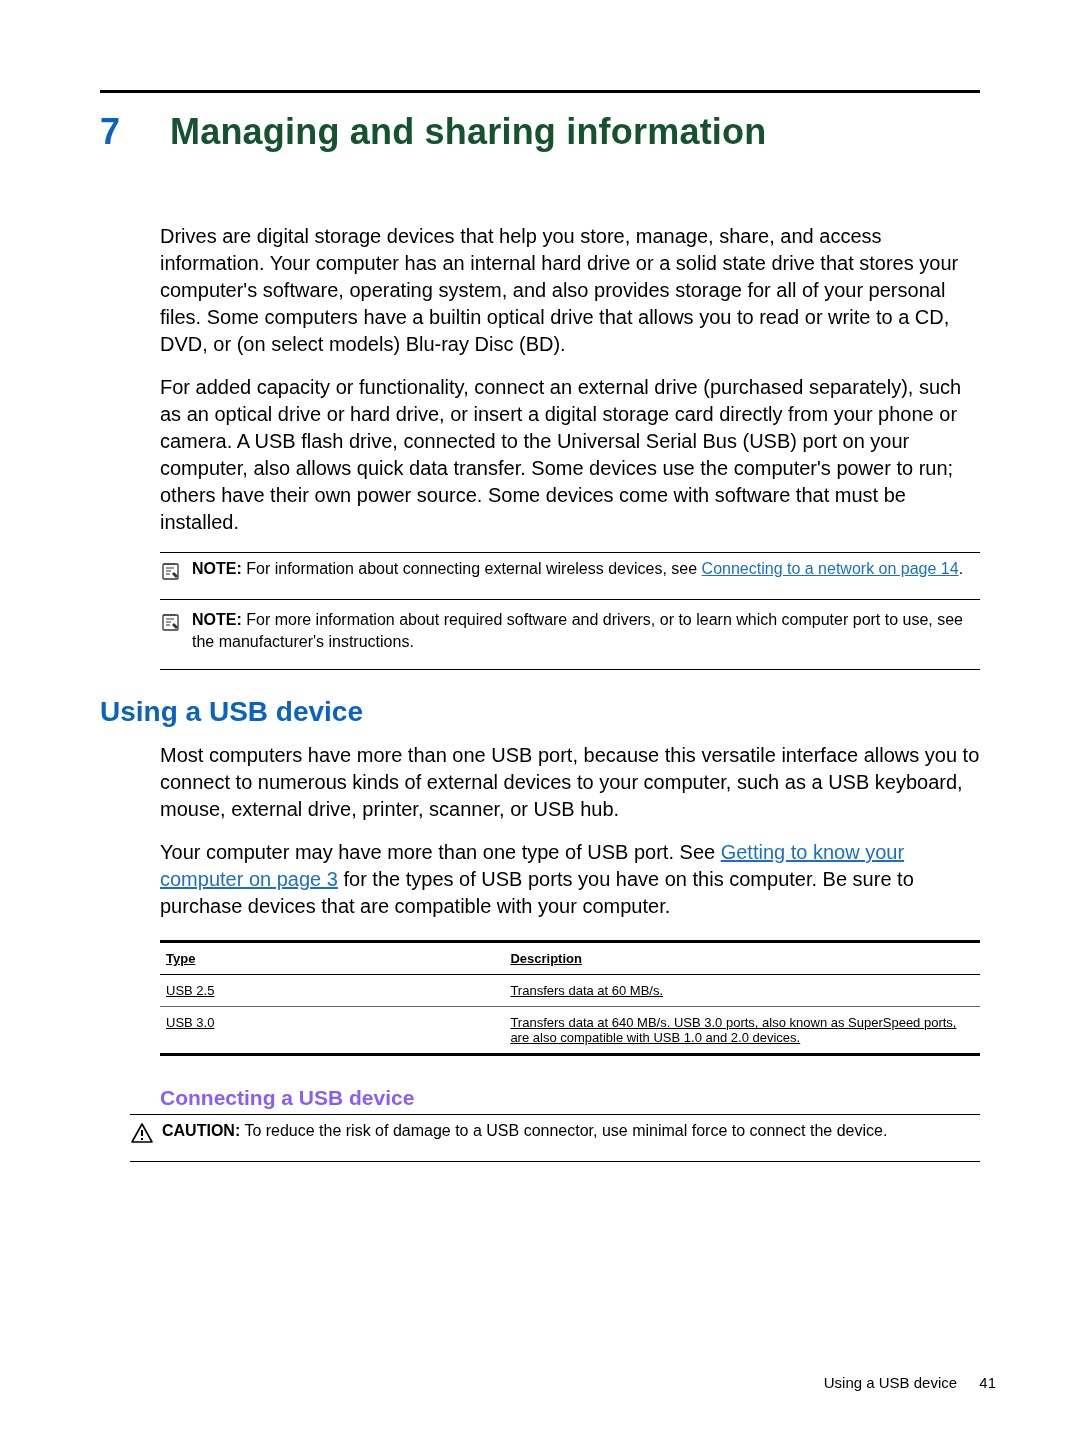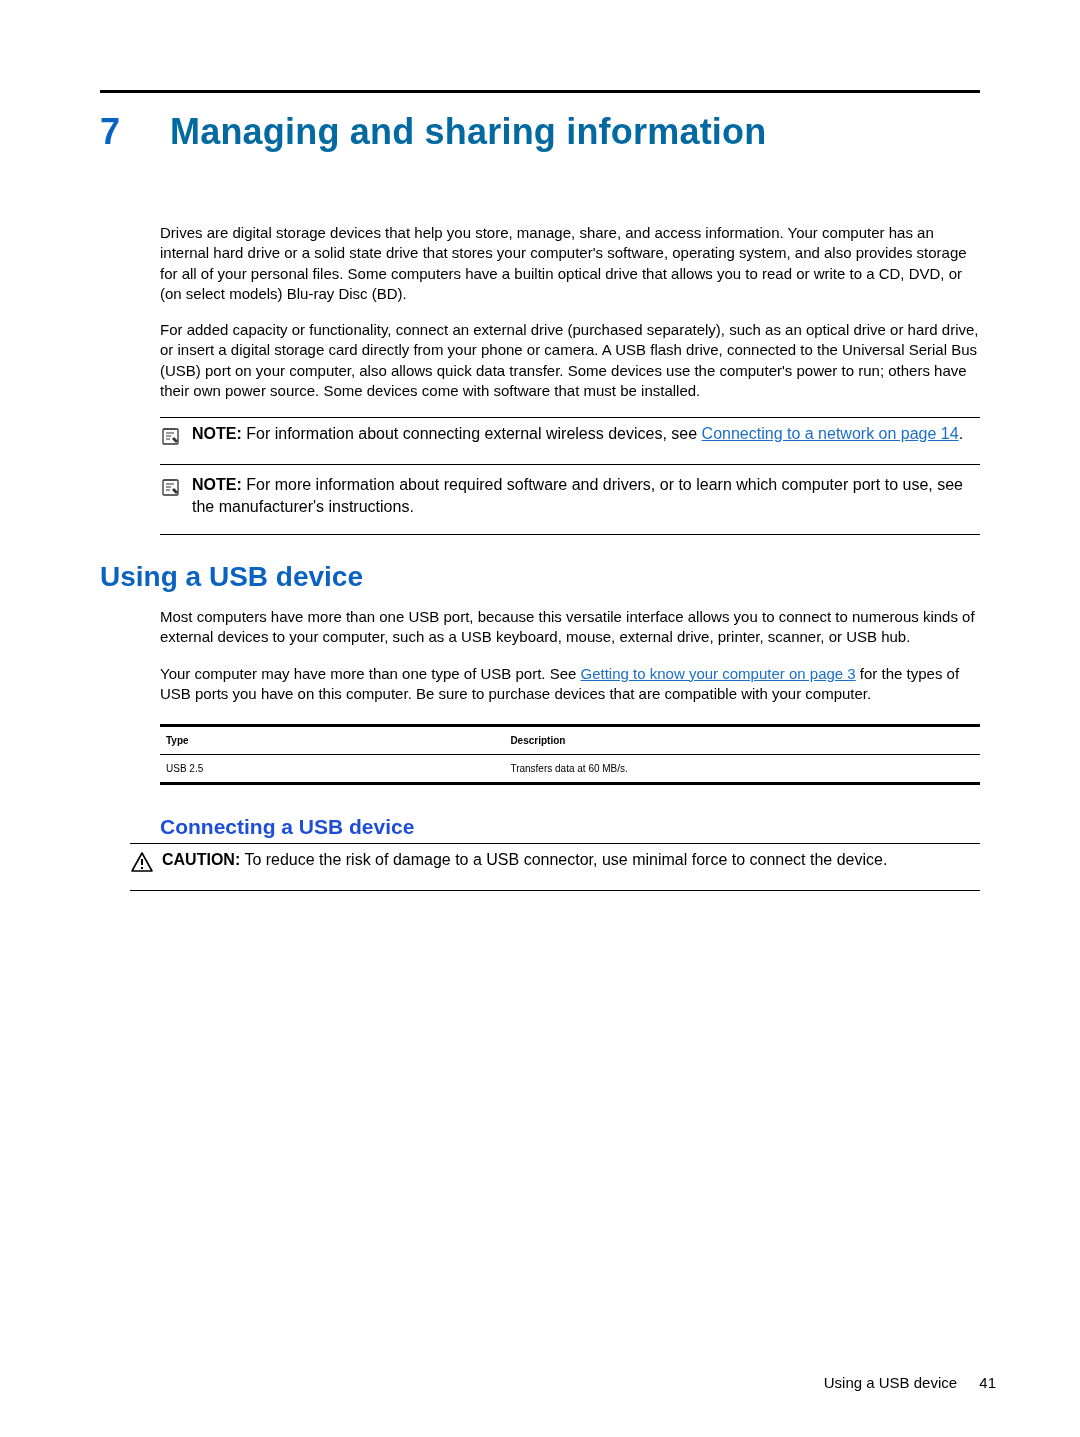--- a/index.html
+++ b/index.html
@@ -27,28 +27,28 @@
     }
     .chapter-number {
       font-size: 36px;
       font-weight: bold;
       color: #0a63c1;
       min-width: 30px;
     }
     .chapter-title {
       font-size: 36px;
       font-weight: bold;
-      color: #0369a1;
+      color: #14532d;
       letter-spacing: 0.2px;
     }
     .body-block {
       margin-left: 60px;
     }
     .para {
-      font-size: 15px;
+      font-size: 20px;
       line-height: 1.35;
       margin-bottom: 16px;
     }
     .callout {
       border-top: 1px solid #000;
       border-bottom: 1px solid #000;
       padding: 5px 0 17px 0;
       margin-bottom: 4px;
       display: flex;
       gap: 8px;
@@ -75,29 +75,30 @@
     .h2 {
       font-size: 28px;
       font-weight: bold;
       color: #0a63c1;
       margin-top: 26px;
       margin-bottom: 14px;
     }
     .h3 {
       font-size: 21px;
       font-weight: bold;
-      color: #1d4ed8;
+      color: #8b5cf6;
       margin-top: 30px;
       margin-bottom: 4px;
     }
     table.usb {
       width: 100%;
       border-collapse: collapse;
-      font-size: 10px;
+      font-size: 13px;
       margin-top: 20px;
+      text-decoration: underline;
     }
     table.usb th {
       text-align: left;
       font-weight: bold;
       padding: 8px 6px;
       border-top: 3px solid #000;
       border-bottom: 1px solid #000;
     }
     table.usb td {
       padding: 8px 6px;
@@ -176,20 +177,24 @@
         <tr>
           <th>Type</th>
           <th>Description</th>
         </tr>
       </thead>
       <tbody>
         <tr>
           <td>USB 2.5</td>
           <td>Transfers data at 60 MB/s.</td>
         </tr>
+        <tr>
+          <td>USB 3.0</td>
+          <td>Transfers data at 640 MB/s. USB 3.0 ports, also known as SuperSpeed ports, are also compatible with USB 1.0 and 2.0 devices.</td>
+        </tr>
       </tbody>
     </table>
 
     <h3 class="h3">Connecting a USB device</h3>
   </div>
 
   <div class="callout" style="margin-left:30px;justify-content:flex-end;">
     <span class="callout-icon">
       <svg viewBox="0 0 24 22" width="24" height="22">
           <path d="M12 2 L22 20 L2 20 Z" fill="none" stroke="#000" stroke-width="1.6" stroke-linejoin="round"></path>

